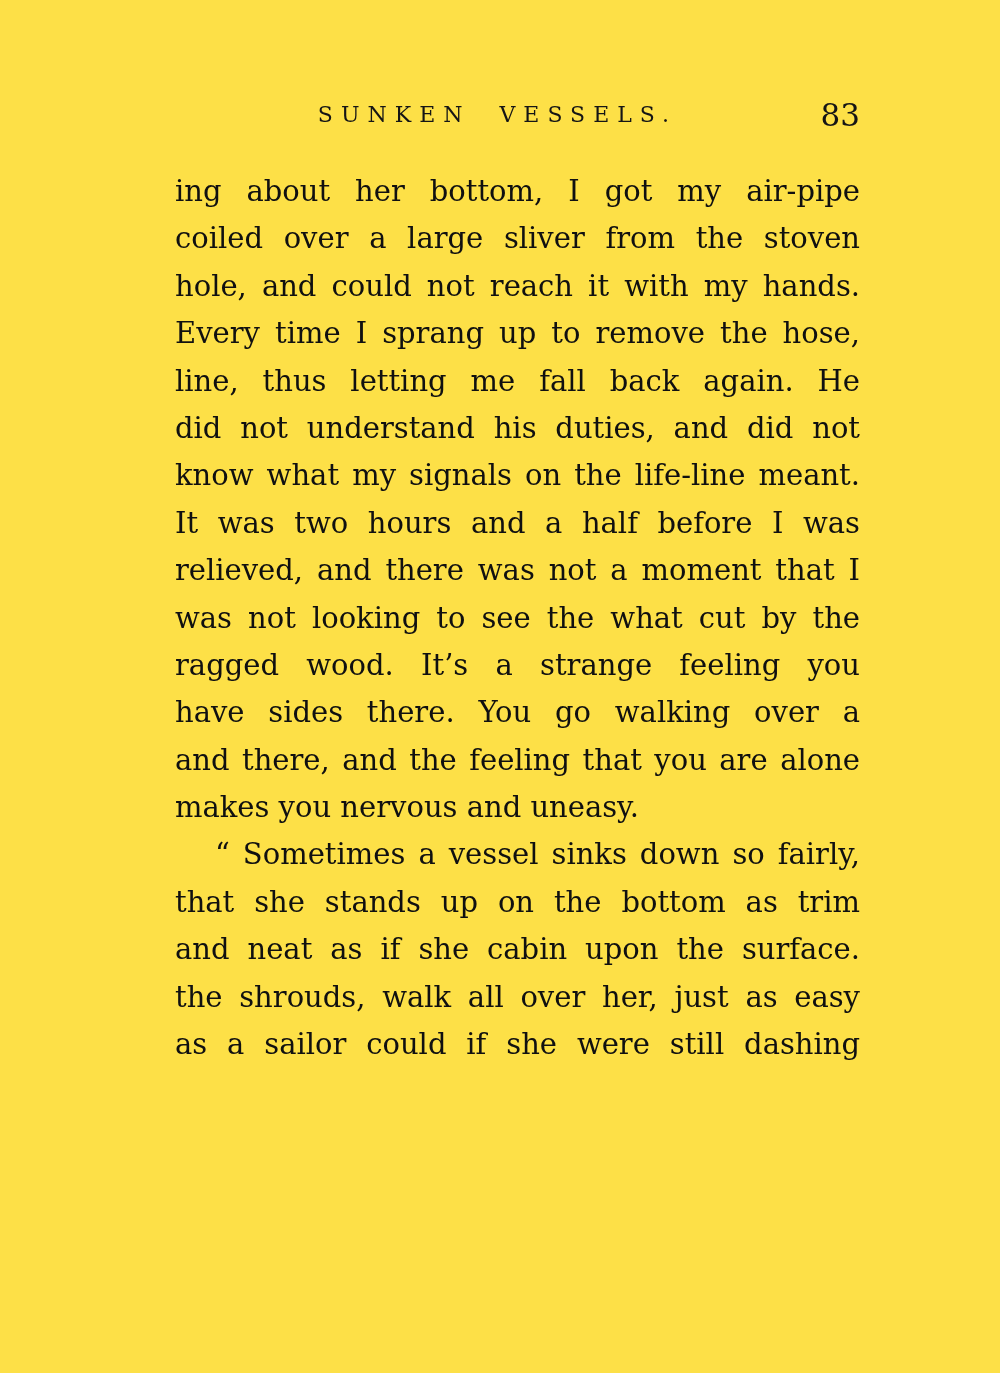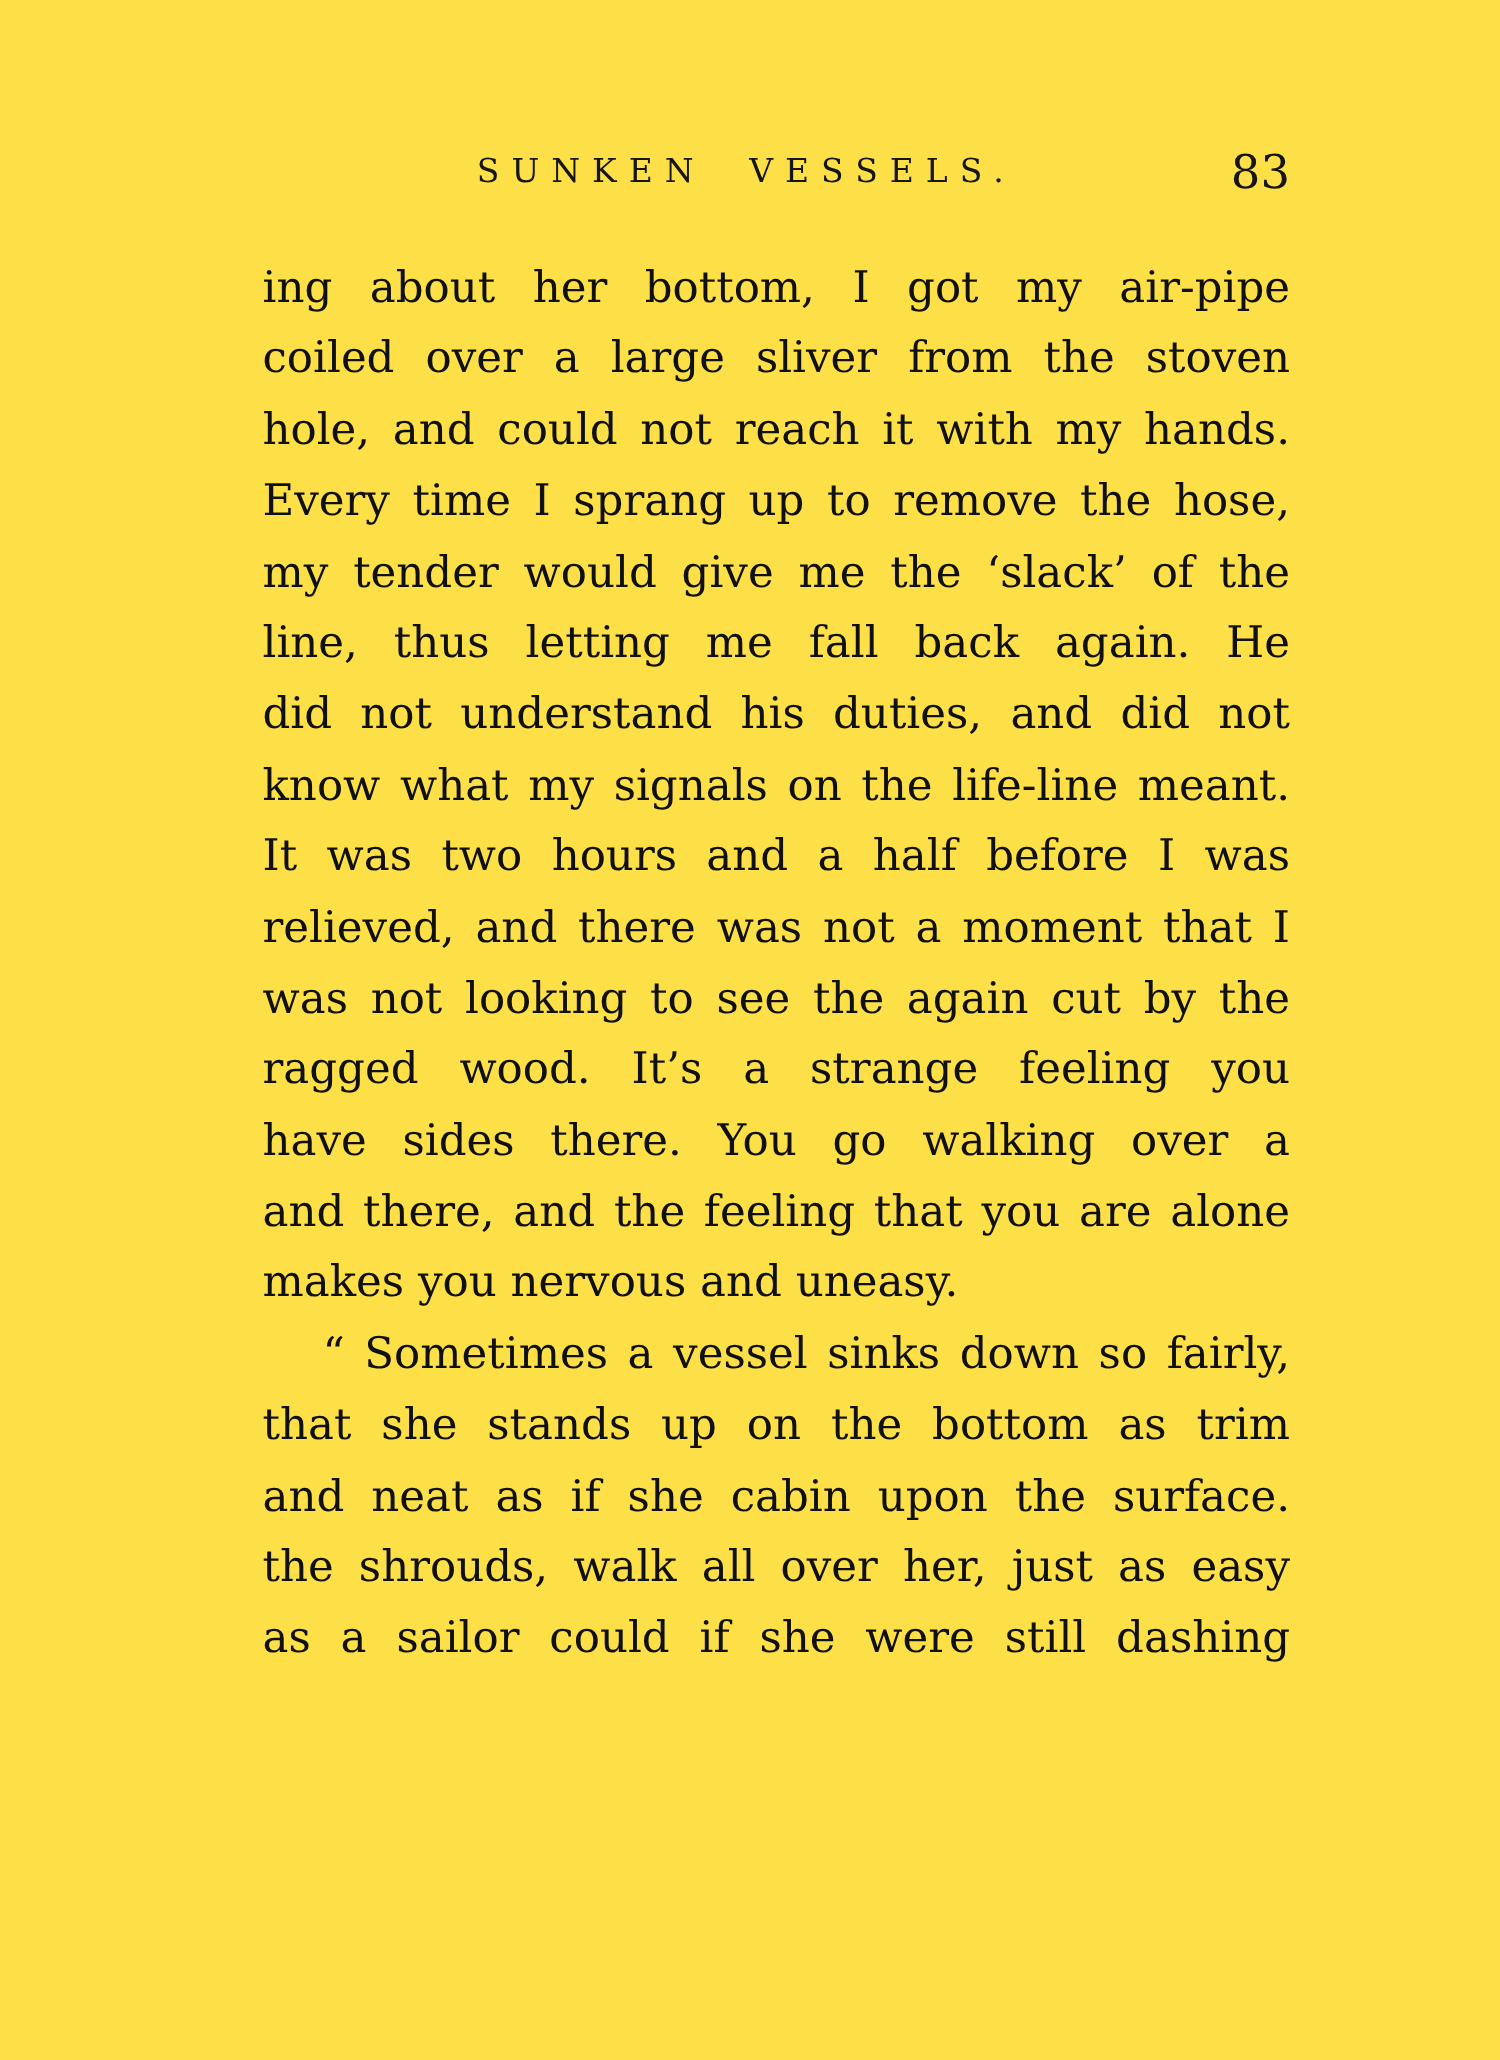--- a/index.html
+++ b/index.html
@@ -72,27 +72,26 @@
   <div class="running-head">
     <span class="head-title">SUNKEN VESSELS.</span>
     <span class="page-num">83</span>
   </div>
 
   <div class="text-block">
     <div class="ln">ing about her bottom, I got my air-pipe</div>
     <div class="ln">coiled over a large sliver from the stoven</div>
     <div class="ln">hole, and could not reach it with my hands.</div>
     <div class="ln">Every time I sprang up to remove the hose,</div>
-    <div class="ln">my tender would give me the ‘slack’ of the</div>
     <div class="ln">line, thus letting me fall back again. He</div>
     <div class="ln">did not understand his duties, and did not</div>
     <div class="ln">know what my signals on the life-line meant.</div>
     <div class="ln">It was two hours and a half before I was</div>
     <div class="ln">relieved, and there was not a moment that I</div>
-    <div class="ln">was not looking to see the again cut by the</div>
+    <div class="ln">was not looking to see the what cut by the</div>
     <div class="ln">ragged wood. It’s a strange feeling you</div>
     <div class="ln">have sides there. You go walking over a</div>
     <div class="ln">and there, and the feeling that you are alone</div>
     <div class="ln last">makes you nervous and uneasy.</div>
     <div class="ln indent">“ Sometimes a vessel sinks down so fairly,</div>
     <div class="ln">that she stands up on the bottom as trim</div>
     <div class="ln">and neat as if she cabin upon the surface.</div>
     <div class="ln">the shrouds, walk all over her, just as easy</div>
     <div class="ln">as a sailor could if she were still dashing</div>
   </div>

